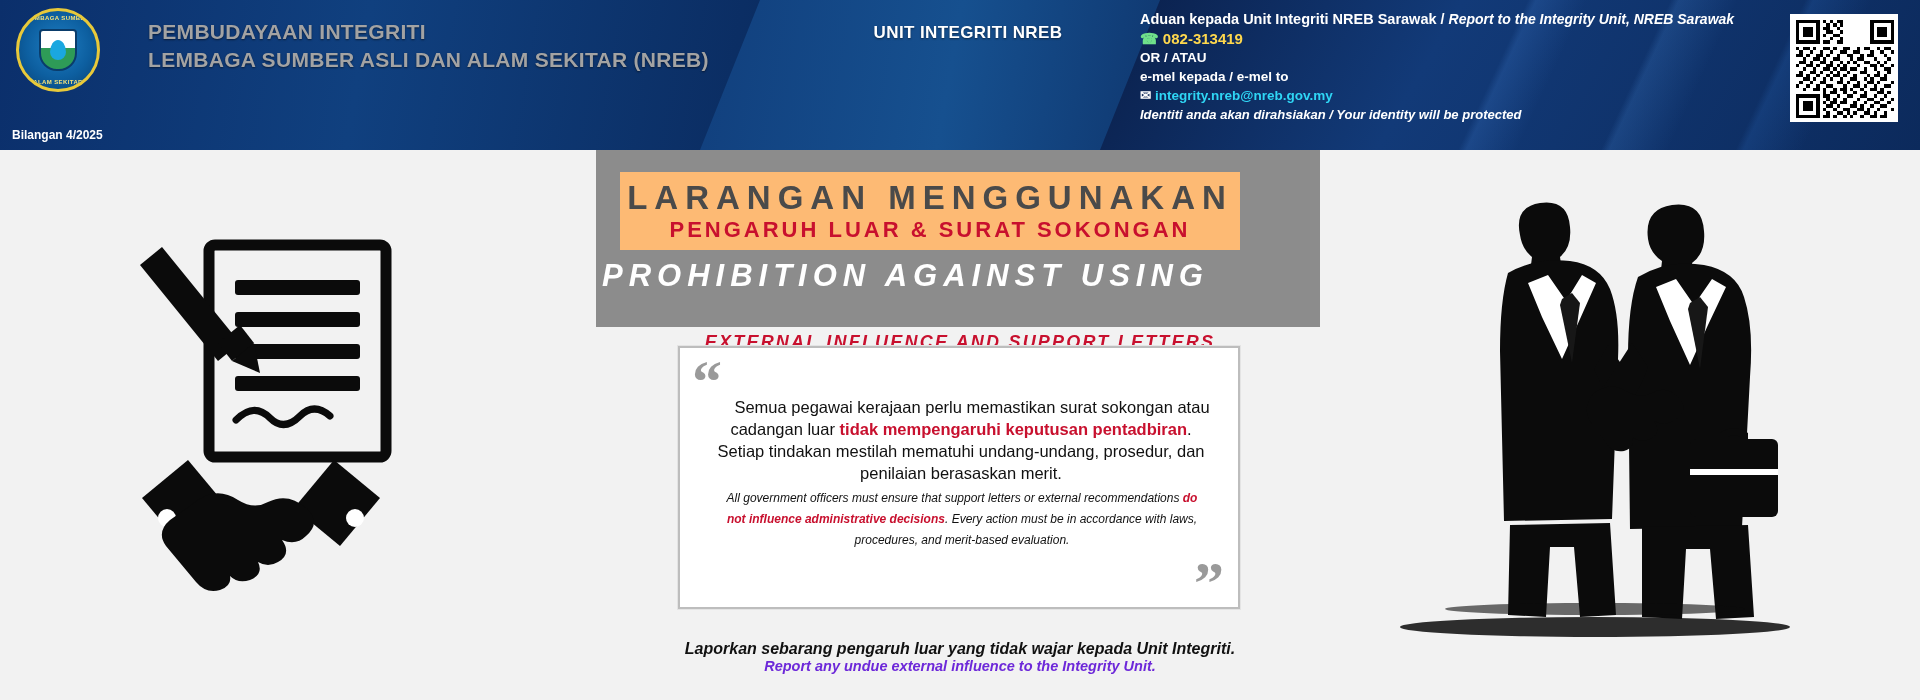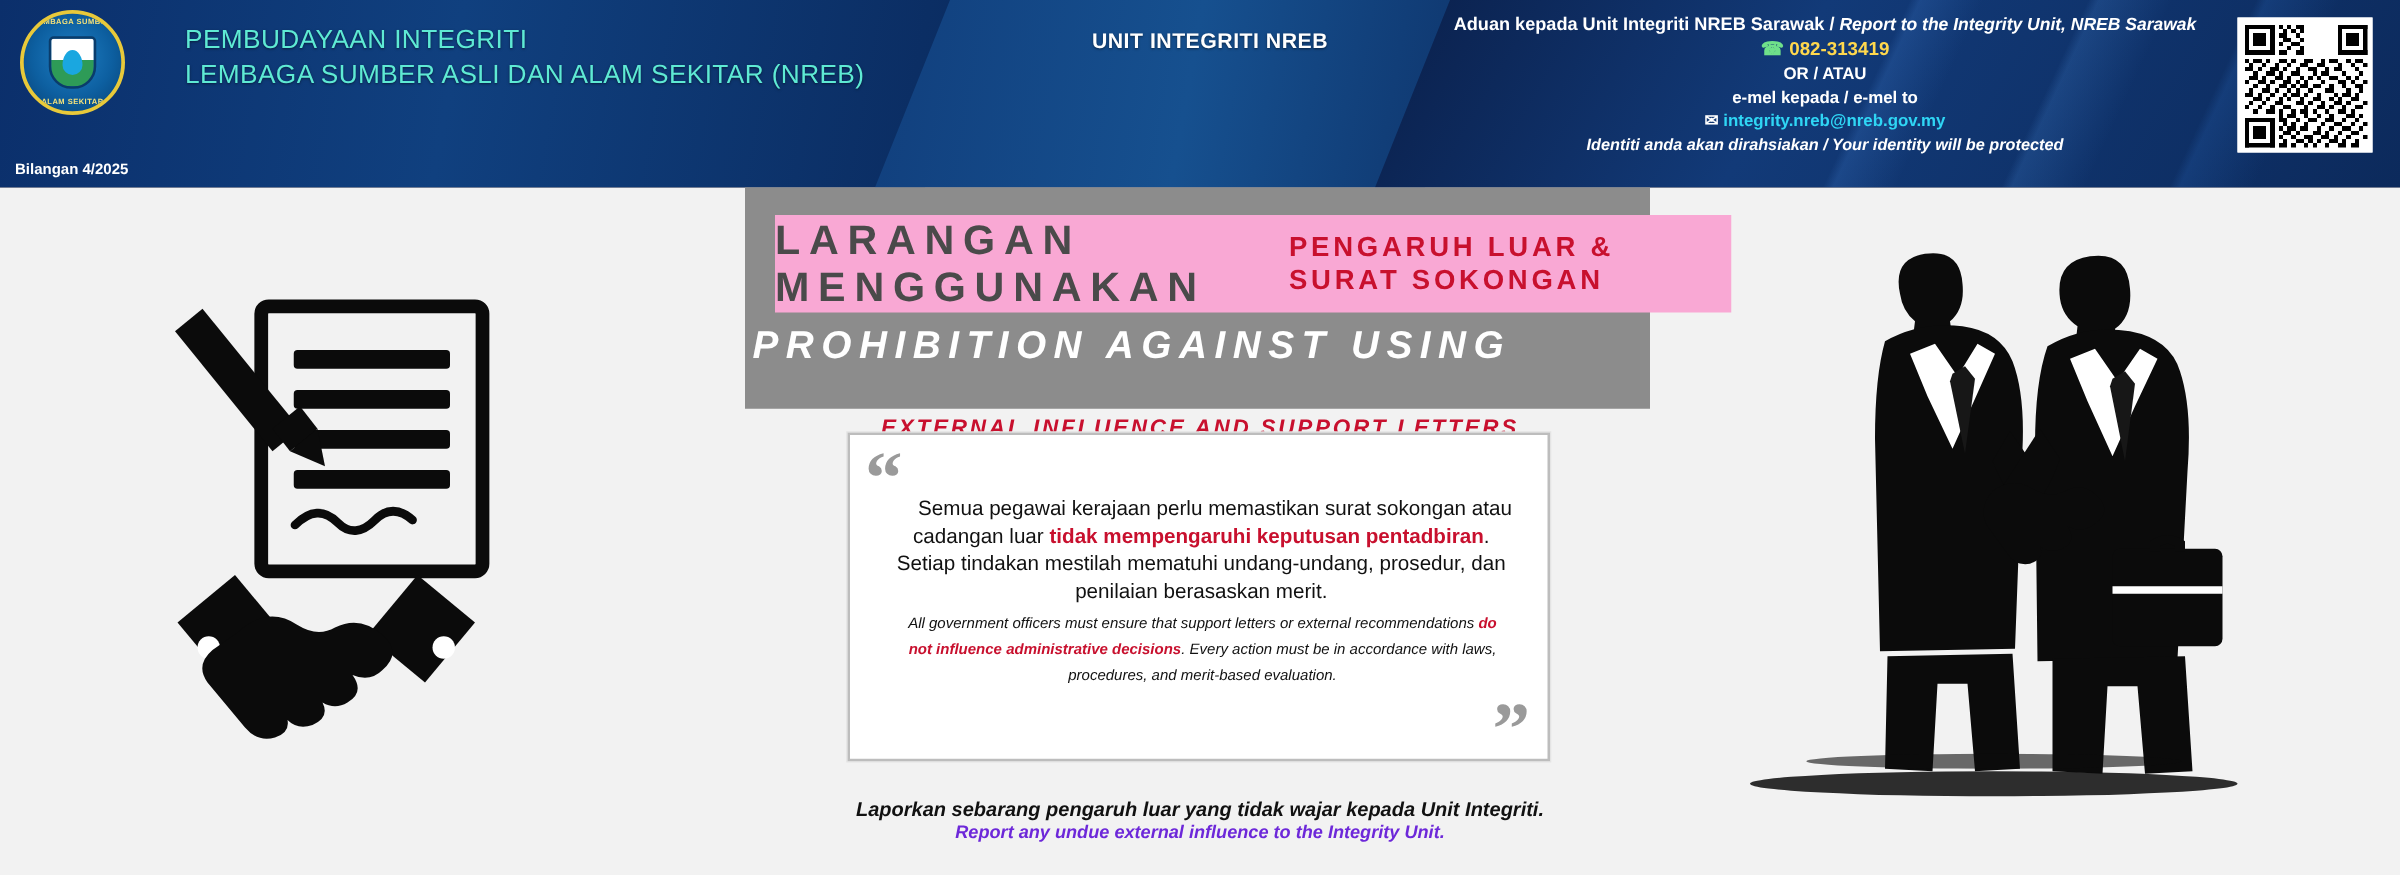--- a/index.html
+++ b/index.html
@@ -67,38 +67,38 @@
     display:flex;align-items:center;justify-content:center;
   }
   .logo .drop {
     width: 16px; height: 20px; background: #1aa7e0;
     border-radius: 50% 50% 50% 50% / 60% 60% 40% 40%;
     transform: rotate(0deg);
   }
 
   .hdr-title {
     position: absolute; left: 148px; top: 18px;
-    color: #5eead4; font-weight: normal; font-size: 21px; line-height: 28px;
+    color: #a3a3a3; font-weight: bold; font-size: 21px; line-height: 28px;
     letter-spacing: .3px;
     text-shadow: 0 1px 2px rgba(0,0,0,.5);
   }
   .bilangan {
     position: absolute; left: 12px; top: 128px;
     color: #ffffff; font-size: 12px; font-weight: bold;
   }
   .unit-title {
     position: absolute; left: 838px; top: 23px;
     width: 260px; text-align: center;
     color: #ffffff; font-weight: bold; font-size: 17px; letter-spacing: .4px;
     text-shadow: 0 1px 2px rgba(0,0,0,.5);
   }
 
   .report-block {
     position: absolute; left: 1140px; top: 10px; width: 640px;
-    text-align: center; color: #ffffff; line-height: 19px;
+    text-align: left; color: #ffffff; line-height: 19px;
   }
   .report-line1 { font-size: 14.5px; font-weight: bold; }
   .report-line1 i { font-weight: bold; font-style: italic; font-size: 14px; }
   .phone-line { font-size: 15px; font-weight: bold; color: #ffd84d; }
   .phone-line .ico { color: #6fe08a; }
   .or-line { font-size: 13.5px; font-weight: bold; }
   .email-line { font-size: 13.5px; font-weight: bold; }
   .email-line .addr { color: #2fd6f5; }
   .protect-line { font-size: 13px; font-style: italic; font-weight: bold; }
 
@@ -110,23 +110,23 @@
   .qr svg { display:block; }
 
   
   .banner {
     position: absolute; left: 596px; top: 150px;
     width: 724px; height: 177px;
     background: #8c8c8c;
   }
   .banner-inner {
     position: absolute; left: 24px; top: 22px;
-    width: 765px; height: 78px;
-    background: #f9a8d4;
-    display: flex; flex-direction: row; justify-content: center; align-items: center;
+    width: 620px; height: 78px;
+    background: #fdba74;
+    display: flex; flex-direction: column; justify-content: center; align-items: center;
   }
   .title-my {
     font-size: 33px; font-weight: bold; color: #4a4a4a; letter-spacing: 7px;
     line-height: 38px;
   }
   .title-my2 {
     font-size: 22px; font-weight: bold; color: #c8102e; letter-spacing: 3px;
     line-height: 26px;
   }
   .title-en {

